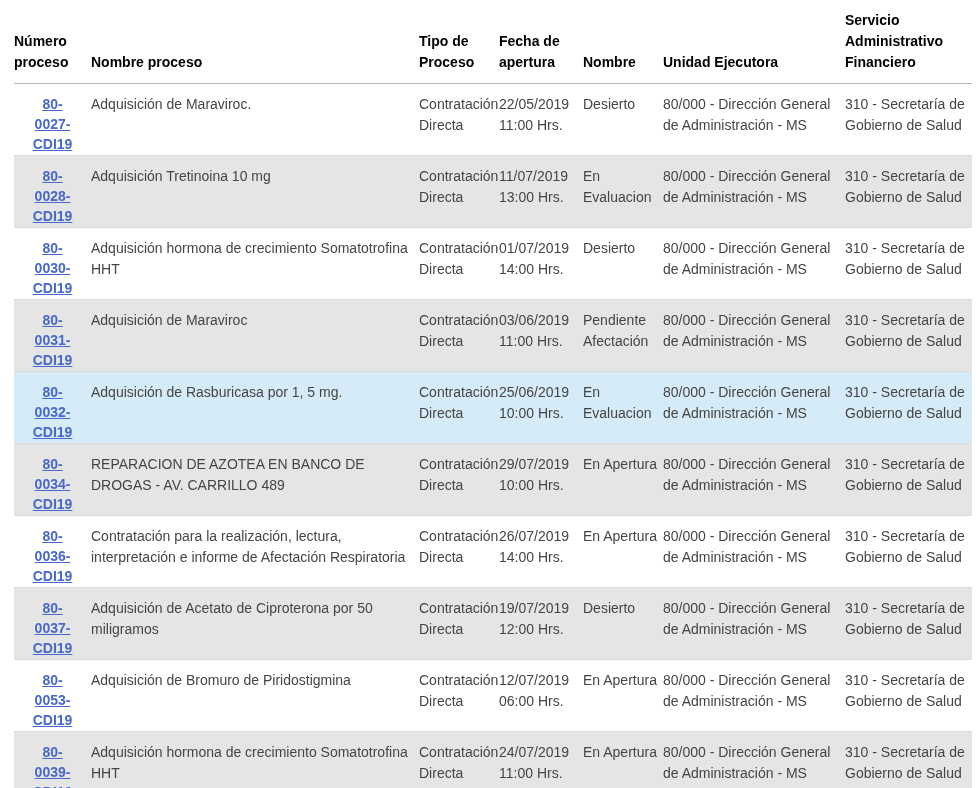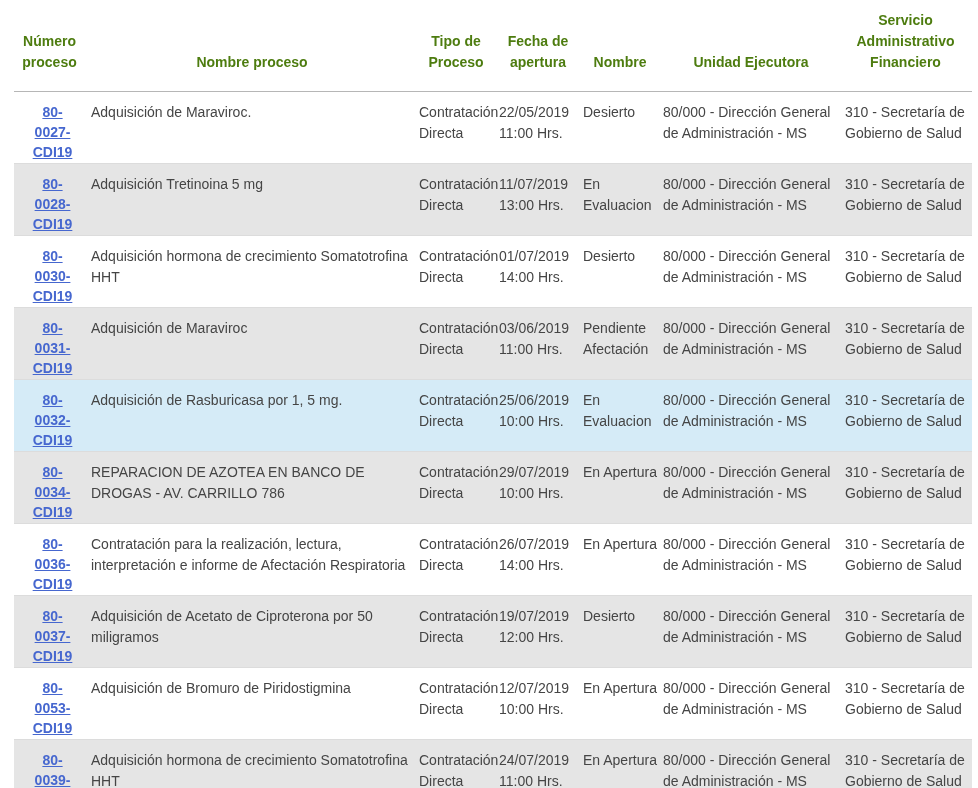--- a/index.html
+++ b/index.html
@@ -28,24 +28,24 @@
   col.c-nombre { width: 328px; }
   col.c-tipo   { width: 80px; }
   col.c-fecha  { width: 84px; }
   col.c-estado { width: 80px; }
   col.c-unidad { width: 182px; }
   col.c-saf    { width: 127px; }
 
   thead tr { height: 68px; }
   th {
     vertical-align: bottom;
-    text-align: center;
+    text-align: left;
     font-weight: bold;
-    color: #4d7c0f;
-    padding: 10px 6px 18px 0;
+    color: #000000;
+    padding: 10px 6px 10px 0;
     border-bottom: 1px solid #b6b6b6;
   }
   tbody tr { height: 72px; }
   tbody tr + tr td { border-top: 1px solid #dcdcdc; }
   tbody tr:last-child td { border-bottom: 1px solid #dcdcdc; }
   td {
     vertical-align: top;
     padding: 10px 6px 0 0;
     text-align: left;
   }
@@ -95,21 +95,21 @@
           <td class="cell-numero"><a href="#" class="num-link">80-0027-CDI19</a></td>
           <td class="cell-nombre"><span>Adquisición de Maraviroc.</span></td>
           <td class="cell-tipo"><span>Contratación Directa</span></td>
           <td class="cell-fecha"><span>22/05/2019 11:00 Hrs.</span></td>
           <td class="cell-estado"><span>Desierto</span></td>
           <td class="cell-unidad"><span>80/000 - Dirección General de Administración - MS</span></td>
           <td class="cell-saf"><span>310 - Secretaría de Gobierno de Salud</span></td>
         </tr>
         <tr class="bg-blue">
           <td class="cell-numero"><a href="#" class="num-link">80-0028-CDI19</a></td>
-          <td class="cell-nombre"><span>Adquisición Tretinoina 5 mg</span></td>
+          <td class="cell-nombre"><span>Adquisición Tretinoina 10 mg</span></td>
           <td class="cell-tipo"><span>Contratación Directa</span></td>
           <td class="cell-fecha"><span>11/07/2019 13:00 Hrs.</span></td>
           <td class="cell-estado"><span>En Evaluacion</span></td>
           <td class="cell-unidad"><span>80/000 - Dirección General de Administración - MS</span></td>
           <td class="cell-saf"><span>310 - Secretaría de Gobierno de Salud</span></td>
         </tr>
         <tr class="bg-white">
           <td class="cell-numero"><a href="#" class="num-link">80-0030-CDI19</a></td>
           <td class="cell-nombre"><span>Adquisición hormona de crecimiento Somatotrofina HHT</span></td>
           <td class="cell-tipo"><span>Contratación Directa</span></td>
@@ -131,21 +131,21 @@
           <td class="cell-numero"><a href="#" class="num-link">80-0032-CDI19</a></td>
           <td class="cell-nombre"><span>Adquisición de Rasburicasa por 1, 5 mg.</span></td>
           <td class="cell-tipo"><span>Contratación Directa</span></td>
           <td class="cell-fecha"><span>25/06/2019 10:00 Hrs.</span></td>
           <td class="cell-estado"><span>En Evaluacion</span></td>
           <td class="cell-unidad"><span>80/000 - Dirección General de Administración - MS</span></td>
           <td class="cell-saf"><span>310 - Secretaría de Gobierno de Salud</span></td>
         </tr>
         <tr class="bg-blue">
           <td class="cell-numero"><a href="#" class="num-link">80-0034-CDI19</a></td>
-          <td class="cell-nombre"><span>REPARACION DE AZOTEA EN BANCO DE DROGAS - AV. CARRILLO 786</span></td>
+          <td class="cell-nombre"><span>REPARACION DE AZOTEA EN BANCO DE DROGAS - AV. CARRILLO 489</span></td>
           <td class="cell-tipo"><span>Contratación Directa</span></td>
           <td class="cell-fecha"><span>29/07/2019 10:00 Hrs.</span></td>
           <td class="cell-estado"><span>En Apertura</span></td>
           <td class="cell-unidad"><span>80/000 - Dirección General de Administración - MS</span></td>
           <td class="cell-saf"><span>310 - Secretaría de Gobierno de Salud</span></td>
         </tr>
         <tr class="bg-white">
           <td class="cell-numero"><a href="#" class="num-link">80-0036-CDI19</a></td>
           <td class="cell-nombre"><span>Contratación para la realización, lectura, interpretación e informe de Afectación Respiratoria</span></td>
           <td class="cell-tipo"><span>Contratación Directa</span></td>
@@ -160,21 +160,21 @@
           <td class="cell-tipo"><span>Contratación Directa</span></td>
           <td class="cell-fecha"><span>19/07/2019 12:00 Hrs.</span></td>
           <td class="cell-estado"><span>Desierto</span></td>
           <td class="cell-unidad"><span>80/000 - Dirección General de Administración - MS</span></td>
           <td class="cell-saf"><span>310 - Secretaría de Gobierno de Salud</span></td>
         </tr>
         <tr class="bg-white">
           <td class="cell-numero"><a href="#" class="num-link">80-0053-CDI19</a></td>
           <td class="cell-nombre"><span>Adquisición de Bromuro de Piridostigmina</span></td>
           <td class="cell-tipo"><span>Contratación Directa</span></td>
-          <td class="cell-fecha"><span>12/07/2019 10:00 Hrs.</span></td>
+          <td class="cell-fecha"><span>12/07/2019 06:00 Hrs.</span></td>
           <td class="cell-estado"><span>En Apertura</span></td>
           <td class="cell-unidad"><span>80/000 - Dirección General de Administración - MS</span></td>
           <td class="cell-saf"><span>310 - Secretaría de Gobierno de Salud</span></td>
         </tr>
         <tr class="bg-blue">
           <td class="cell-numero"><a href="#" class="num-link">80-0039-CDI19</a></td>
           <td class="cell-nombre"><span>Adquisición hormona de crecimiento Somatotrofina HHT</span></td>
           <td class="cell-tipo"><span>Contratación Directa</span></td>
           <td class="cell-fecha"><span>24/07/2019 11:00 Hrs.</span></td>
           <td class="cell-estado"><span>En Apertura</span></td>

